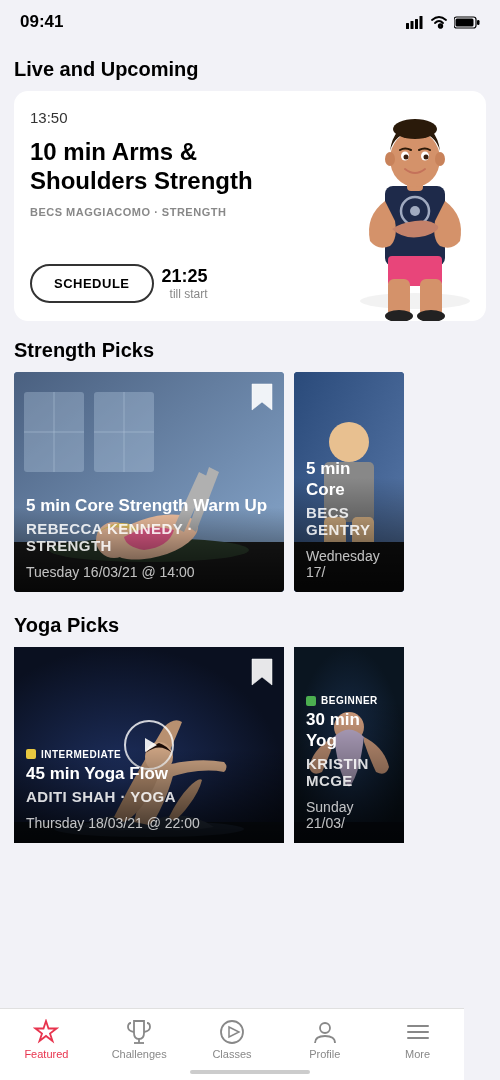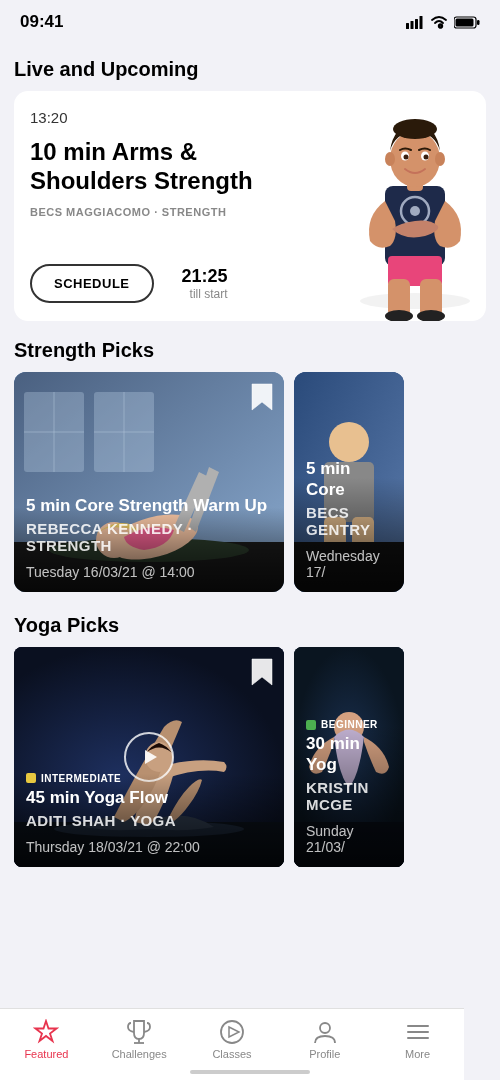--- a/index.html
+++ b/index.html
@@ -79,21 +79,21 @@
     .live-meta {
       font-size: 11px;
       font-weight: 600;
       color: #888;
       letter-spacing: 0.5px;
       margin-bottom: 18px;
     }
     .live-bottom {
       display: flex;
       align-items: center;
-      gap: 28px;
+      gap: 8px;
     }
     .schedule-btn {
       border: 2px solid #333;
       border-radius: 25px;
       padding: 10px 22px;
       font-size: 13px;
       font-weight: 700;
       color: #000;
       background: transparent;
       letter-spacing: 0.5px;
@@ -129,21 +129,21 @@
       scrollbar-width: none;
       margin: 0 -14px;
       padding: 0 14px 4px;
     }
     .scroll-row::-webkit-scrollbar { display: none; }
 
     
     .workout-card {
       min-width: 270px;
       height: 220px;
-      border-radius: 12px;
+      border-radius: 4px;
       overflow: hidden;
       position: relative;
       flex-shrink: 0;
     }
     .workout-card-bg {
       width: 100%;
       height: 100%;
       position: absolute;
       top: 0; left: 0;
     }
@@ -176,22 +176,22 @@
       position: absolute;
       top: 10px;
       right: 10px;
       width: 24px;
       height: 30px;
     }
 
     
     .yoga-card {
       min-width: 270px;
-      height: 220px;
-      border-radius: 8px;
+      height: 196px;
+      border-radius: 0;
       overflow: hidden;
       position: relative;
       flex-shrink: 0;
     }
     .yoga-card-bg {
       width: 100%;
       height: 100%;
       position: absolute;
       top: 0; left: 0;
     }
@@ -321,21 +321,21 @@
   </div>
 </div>
 
 <div class="main-content">
 
   <h2 class="section-header">Live and Upcoming</h2>
 
   <div class="live-card">
     <div class="live-card-left">
       <div>
-        <div class="live-timer">13:20</div>
+        <div class="live-timer">13:50</div>
         <div class="live-title">10 min Arms &amp;<br>Shoulders Strength</div>
         <div class="live-meta">
           <span>BECS MAGGIACOMO</span>
           <span> · </span>
           <span>STRENGTH</span>
         </div>
       </div>
       <div class="live-bottom">
         <button class="schedule-btn">SCHEDULE</button>
         <div class="till-start">

